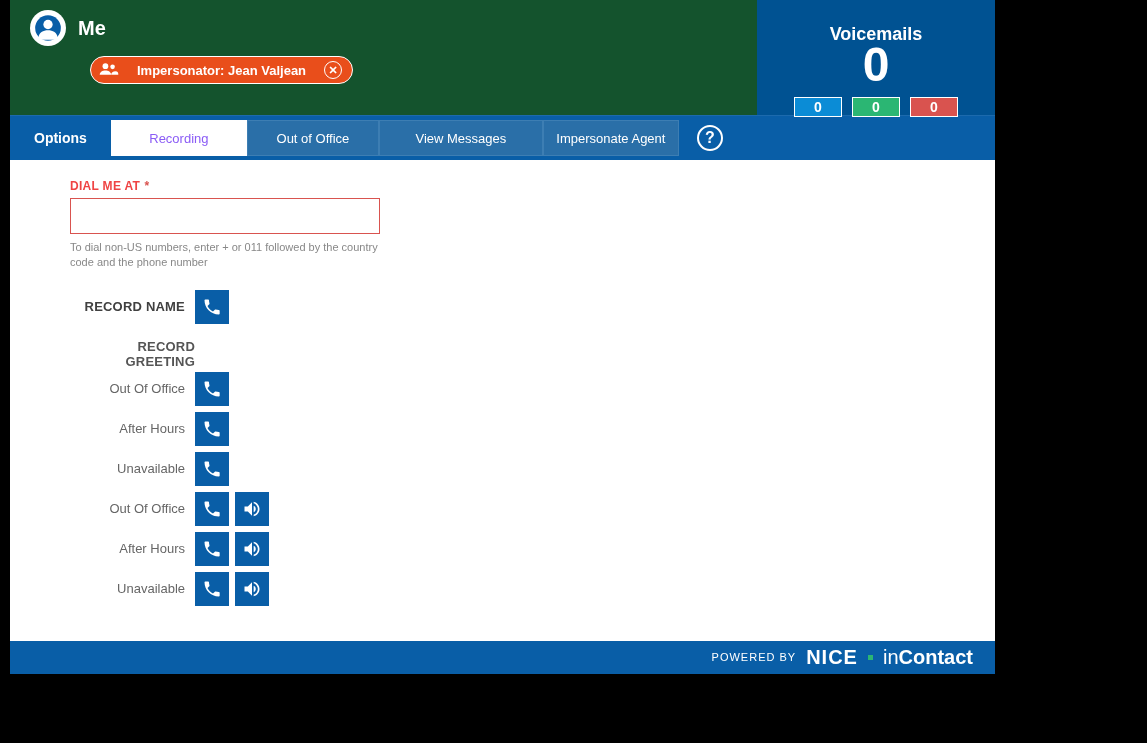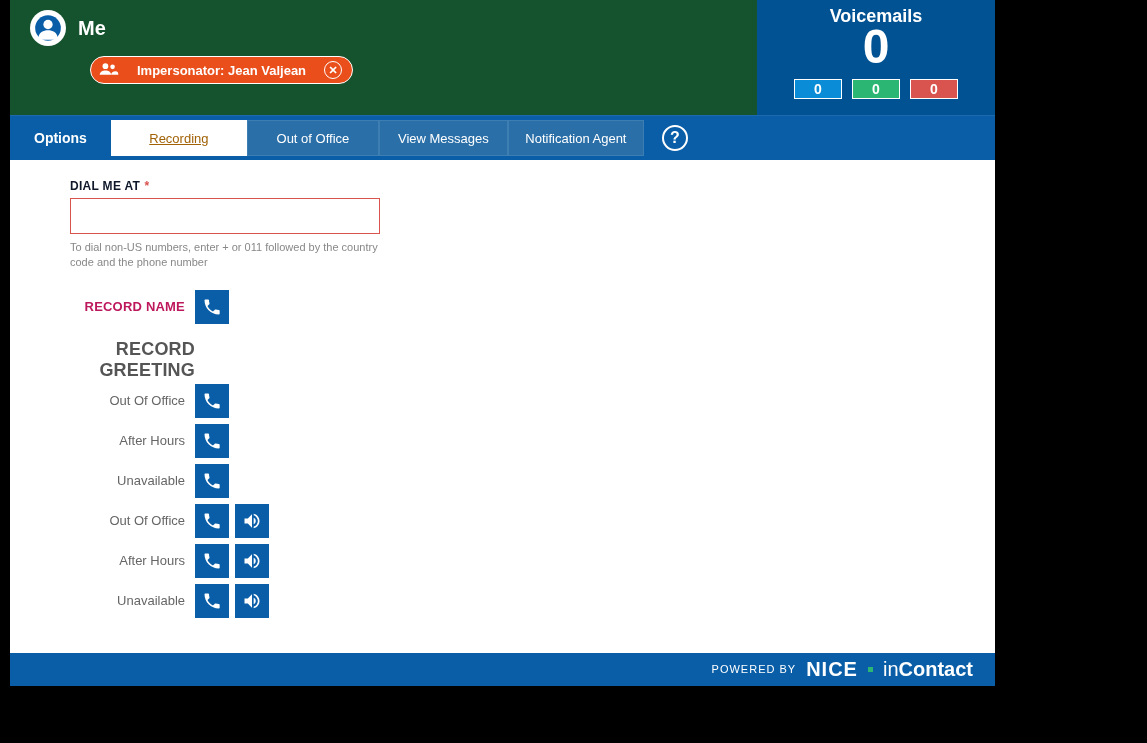--- a/index.html
+++ b/index.html
@@ -69,21 +69,21 @@
     align-items: center; justify-content: center;
     font-size: 11px;
     line-height: 1;
   }
   .header-right {
     width: 238px;
     background: #005292;
     display: flex;
     flex-direction: column;
     align-items: center;
-    padding-top: 6px;
+    padding-top: 24px;
   }
   .vm-title { font-size: 18px; font-weight: 700; }
   .vm-count { font-size: 48px; font-weight: 700; line-height: 1; margin-top: -4px; }
   .vm-badges { display: flex; gap: 10px; margin-top: 8px; }
   .vm-badge {
     width: 48px; height: 20px;
     border: 1.5px solid #fff;
     display: flex; align-items: center; justify-content: center;
     font-weight: 700; font-size: 14px;
     color: #fff;
@@ -114,28 +114,27 @@
     align-items: center;
     justify-content: center;
     font-size: 13px;
     color: #fff;
     background: #2a6fa8;
     border: 1px solid #3d7eb3;
     cursor: pointer;
   }
   .tab.active {
     background: #fff;
-    color: #a16207;
+    color: #8b5cf6;
     border: 1px solid #fff;
-    text-decoration: underline;
   }
   .tab.t1 { width: 136px; }
   .tab.t2 { width: 132px; }
   .tab.t3 { width: 206px; }
-  .tab.t4 { width: 129px; }
+  .tab.t4 { width: 164px; }
   .tab.t5 { width: 136px; }
   .help {
     margin-left: 18px;
     width: 26px; height: 26px;
     border: 2.5px solid #fff;
     border-radius: 50%;
     color: #fff;
     display: flex; align-items: center; justify-content: center;
     font-weight: 700; font-size: 16px;
     cursor: pointer;
@@ -144,21 +143,21 @@
   
   .content {
     padding: 16px 50px 30px 60px;
     color: #555;
     background: #fff;
     min-height: 470px;
   }
   .field-label {
     font-size: 12px;
     font-weight: 600;
-    color: #0f172a;
+    color: #ef4444;
     letter-spacing: 0.3px;
   }
   .required { color: #d9534f; }
   .text-input {
     display: block;
     width: 310px;
     height: 36px;
     border: 1px solid #d9534f;
     margin-top: 4px;
     padding: 0 8px;
@@ -179,23 +178,23 @@
     min-height: 36px;
     margin-bottom: 4px;
   }
   .row-label {
     width: 125px;
     text-align: right;
     font-size: 13px;
     color: #666;
     padding-right: 10px;
   }
-  .row-label.bold { font-weight: 700; color: #be185d; letter-spacing: 0.2px;}
+  .row-label.bold { font-weight: 700; color: #404040; letter-spacing: 0.2px;}
   .section-head {
-    font-size: 18px;
+    font-size: 13px;
     font-weight: 700;
     color: #555;
     text-align: right;
     width: 125px;
     margin-top: 14px;
     margin-bottom: 2px;
     letter-spacing: 0.2px;
   }
   .icon-btn {
     width: 34px; height: 34px;
@@ -278,21 +277,21 @@
         <div class="vm-badge red">0</div>
       </div>
     </div>
   </div>
 
   <div class="tabbar">
     <div class="options-label">Options</div>
     <div class="tab t1 active">Recording</div>
     <div class="tab t2">Out of Office</div>
     <div class="tab t4">View Messages</div>
-    <div class="tab t5">Notification Agent</div>
+    <div class="tab t5">Impersonate Agent</div>
     <div class="help">?</div>
   </div>
 
   <div class="content">
     <div>
       <span class="field-label">DIAL ME AT</span>
       <span class="field-label required"> *</span>
     </div>
     <input class="text-input" type="text" value="" style="">
     <div class="hint">To dial non-US numbers, enter + or 011 followed by the country code and the phone number</div>

